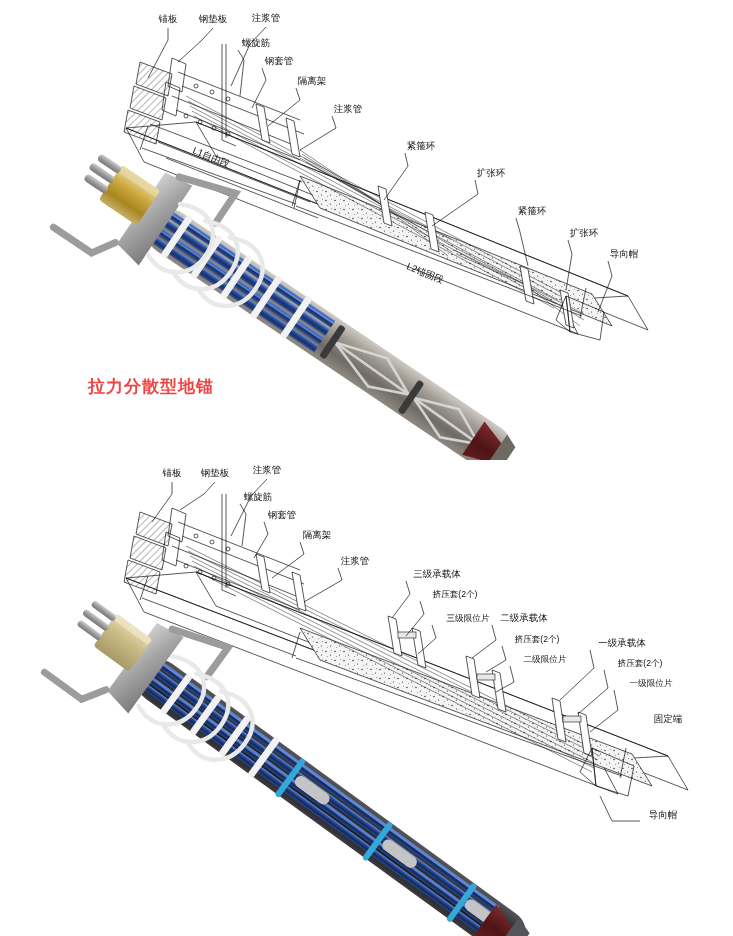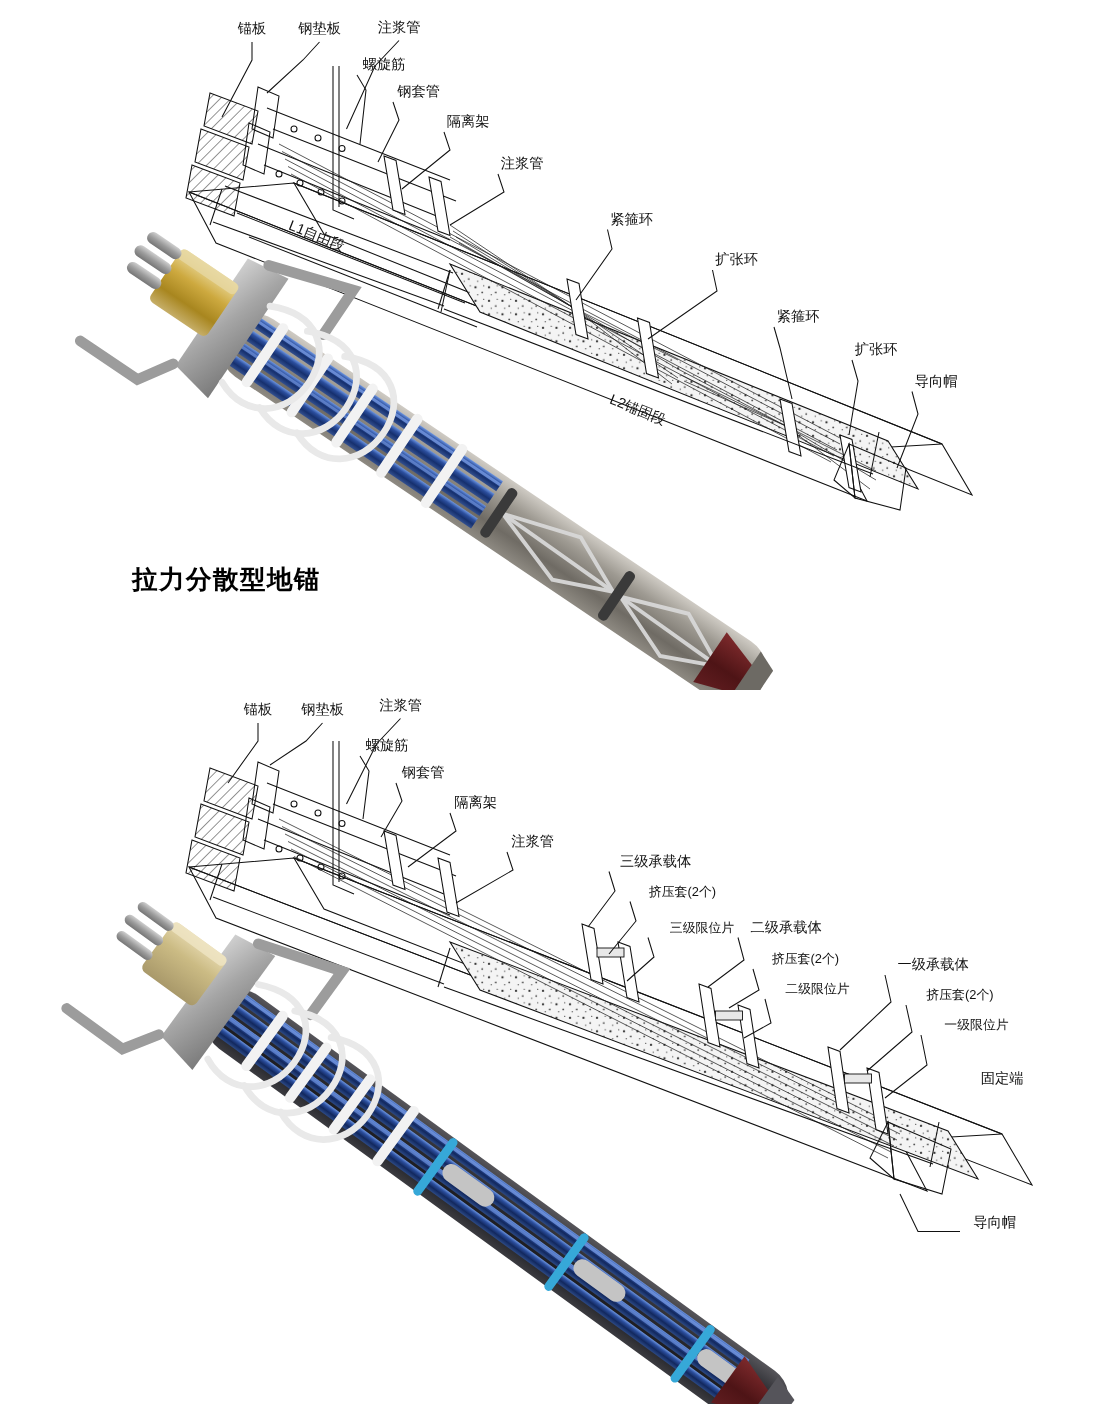--- a/index.html
+++ b/index.html
@@ -3,21 +3,21 @@
 <meta charset="utf-8">
 <style>
   html,body{margin:0;padding:0;background:#ffffff;}
   body{width:733px;height:936px;position:relative;overflow:hidden;
        font-family:"Liberation Sans","DejaVu Sans",sans-serif;color:#1a1a1a;}
   .fig{position:absolute;left:0;width:733px;}
   #figure-1{top:0;height:460px;}
   #figure-2{top:460px;height:476px;}
   .svgwrap{position:absolute;left:0;top:0;width:733px;height:100%;}
   svg{display:block;}
-  .cap{position:absolute;font-weight:bold;font-size:17px;letter-spacing:1px;color:#000000;}
+  .cap{position:absolute;font-weight:bold;font-size:17px;letter-spacing:1px;color:#ef4444;}
   #caption-1{left:88px;top:375px;}
   #caption-2{left:88px;top:433px;}
   .lbl{font-size:9.5px;fill:#111;font-family:"Liberation Sans","DejaVu Sans",sans-serif;}
   .lbl-sm{font-size:8.6px;fill:#111;font-family:"Liberation Sans","DejaVu Sans",sans-serif;}
   .ldr{stroke:#111;stroke-width:.7;fill:none;}
   .ln{stroke:#111;stroke-width:.7;fill:none;}
   .ln-thin{stroke:#222;stroke-width:.5;fill:none;}
   .white{fill:#fff;stroke:#111;stroke-width:.7;}
 </style>
 </head>

